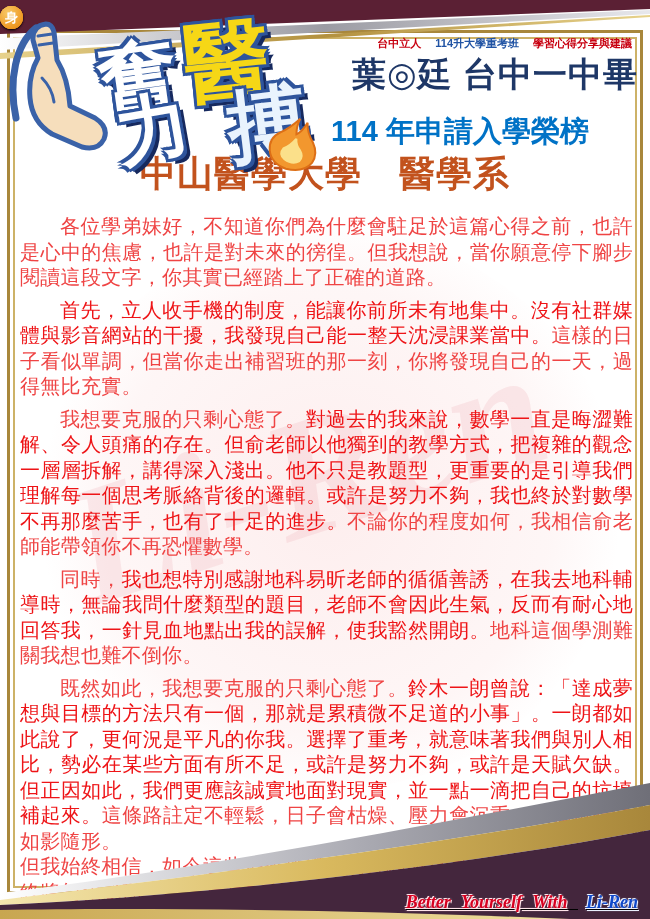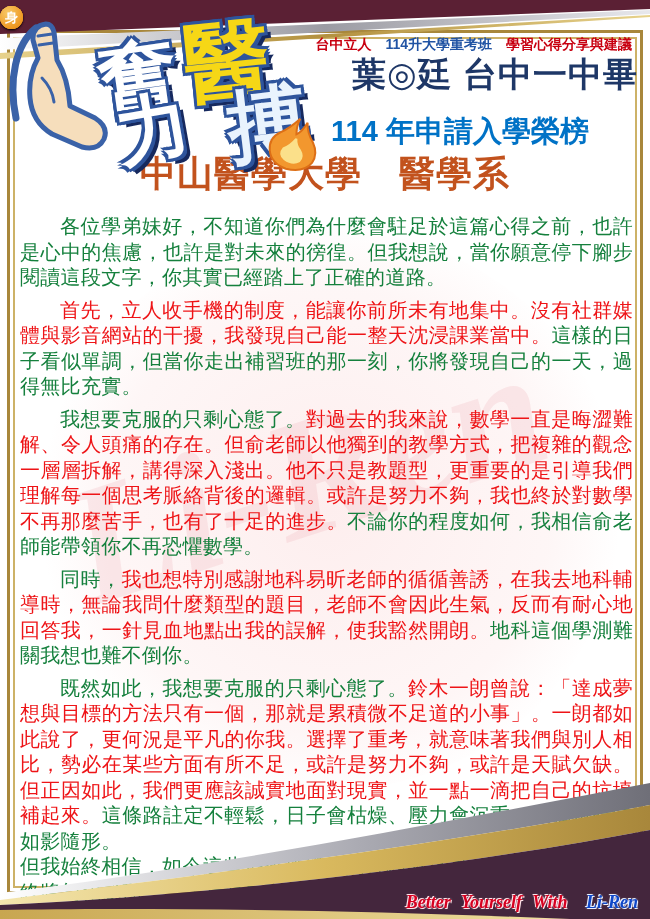--- a/index.html
+++ b/index.html
@@ -32,41 +32,41 @@
     color:#fff;font-size:13px;font-weight:bold;display:flex;align-items:center;justify-content:center;
     box-shadow:0 1px 2px rgba(0,0,0,.35);}
   .badge:nth-of-type(1){left:232px;top:44px;}
   .badge:nth-of-type(2){left:245px;top:69px;}
   .badge:nth-of-type(3){left:256px;top:93px;}
   .badge:nth-of-type(4){left:264px;top:117px;}
   .arm{position:absolute;left:2px;top:12px;}
   .flame{position:absolute;left:266px;top:110px;transform:rotate(14deg);}
 
   
-  .tagline{position:absolute;top:36px;right:18px;font-size:14px;font-weight:bold;z-index:3;white-space:nowrap;}
+  .tagline{position:absolute;top:36px;right:18px;font-size:11px;font-weight:bold;z-index:3;white-space:nowrap;}
   .tagline .t-red{color:#c80010;}
   .tagline .t-blue{color:#2053a4;margin:0 14px;}
   .student-name{position:absolute;top:52px;right:12px;font-size:34px;font-weight:bold;color:#1e3767;z-index:3;
     white-space:nowrap;letter-spacing:1px;}
   .honor{position:absolute;top:112px;left:290px;right:20px;text-align:center;font-size:29px;font-weight:bold;color:#0072c6;z-index:3;white-space:nowrap;}
   .school{position:absolute;top:150px;left:0;right:0;text-align:center;font-size:36px;font-weight:bold;color:#c2521d;
     font-family:"Liberation Serif",serif;z-index:3;white-space:nowrap;letter-spacing:1px;}
 
   
   .body-text{position:absolute;left:20px;right:17px;top:214px;z-index:3;font-size:20px;line-height:25.5px;
     letter-spacing:.3px;color:#111;text-align:justify;}
   .para{margin:0 0 0 0;text-indent:2em;}
   .para + .para{margin-top:7px;}
   .run-red{color:#ee1417;}
-  .run-black{color:#15803d;}
+  .run-black{color:#ef4444;}
 
   
   .bottom-svg{position:absolute;left:0;bottom:0;z-index:5;}
   .footer-slogan{position:absolute;right:12px;bottom:6px;z-index:6;font-family:"Liberation Serif",serif;
-    font-style:italic;font-weight:bold;font-size:18px;white-space:nowrap;word-spacing:6px;}
+    font-style:italic;font-weight:bold;font-size:18px;white-space:nowrap;word-spacing:6px;text-decoration:underline;}
   .slogan-red{color:#d5randomlywrong}
   .slogan-red{color:#d50020;text-shadow:0 0 2px #ffd9e0,1px 1px 0 #ffe8ee,-1px -1px 0 #ffe8ee;}
   .slogan-blue{color:#1048c8;text-shadow:0 0 2px #dfe8ff,1px 1px 0 #eef3ff,-1px -1px 0 #eef3ff;margin-left:8px;}
 </style>
 </head>
 <body>
 
 <div class="page">
 
   <div class="watermark-circle"></div>

